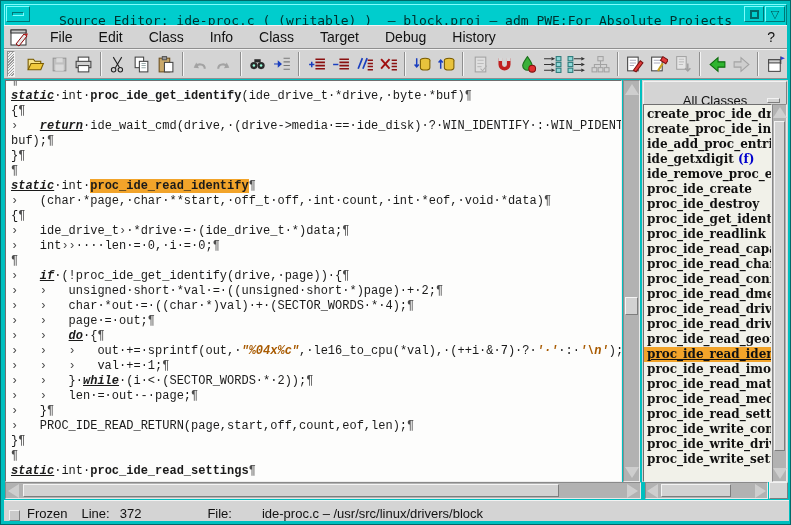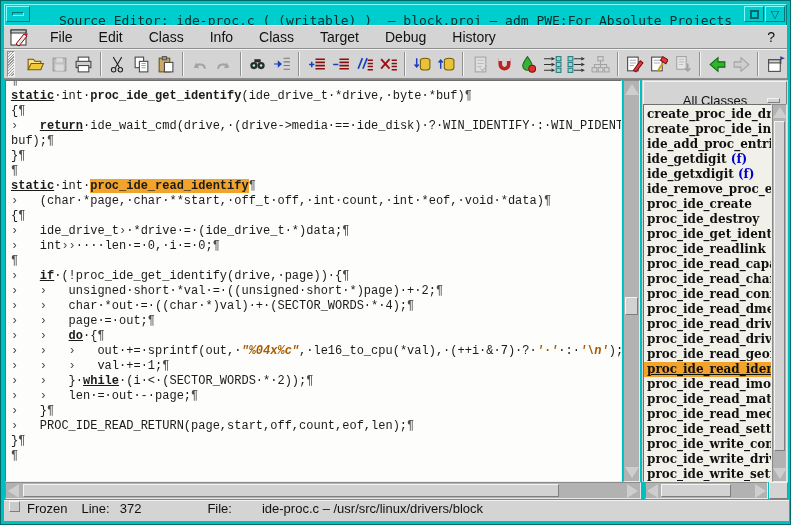--- a/index.html
+++ b/index.html
@@ -43,21 +43,21 @@
   .tbtn svg{width:19px;height:19px;}
   .tbtn.disabled{opacity:.85;cursor:default;}
   .tsep{width:2px;height:24px;margin:0 4px;
     border-left:1px solid #8f8f8f;border-right:1px solid #f4f4f4;}
   
   #editor{position:absolute;left:4px;top:79px;width:617px;height:402px;background:#fdfdfc;
     border:1px solid;border-color:#6f6f6f #eee #eee #6f6f6f;overflow:hidden;cursor:text;}
   #code{margin-top:-7px;padding-left:5px;}
   .code-line{height:15px;line-height:15px;white-space:pre;
     font-family:"Liberation Mono",monospace;font-size:12px;color:#1a1a1a;}
-  .seg-k{font-weight:bold;text-decoration:underline;}
+  .seg-k{font-weight:bold;text-decoration:underline;font-style:italic;}
   .seg-b{font-weight:bold;}
   .seg-h{font-weight:bold;background:#f2a42a;}
   .seg-s{color:#a85a00;font-style:italic;font-weight:bold;}
   .seg-w{color:#4c4c4c;}
   
   .sb{position:absolute;background:#b2b2b2;border:1px solid;border-color:#8a8a8a #e9e9e9 #e9e9e9 #8a8a8a;}
   .sb-thumb{position:absolute;background:#d2d2d2;
     border:1px solid;border-color:#f4f4f4 #7d7d7d #7d7d7d #f4f4f4;cursor:pointer;}
   .sb-arrow{position:absolute;width:0;height:0;cursor:pointer;}
   .ar-up{border-left:7px solid transparent;border-right:7px solid transparent;border-bottom:11px solid #cecece;}
@@ -82,21 +82,21 @@
   .cls-item .sfx{color:#0000cc;}
   .cls-item.hl{background:#f2a42a;text-decoration:underline;}
   #vscroll-classes{left:771px;top:103px;width:15px;height:378px;}
   #vscroll-classes .sb-thumb{left:1px;right:1px;top:16px;height:330px;}
   #hscroll-classes{left:644px;top:481px;width:123px;height:17px;}
   #hscroll-classes .sb-thumb{top:1px;bottom:1px;left:15px;width:70px;}
   #corner-panel{position:absolute;left:768px;top:481px;width:19px;height:17px;background:#d4d4d4;
     border:1px solid;border-color:#f2f2f2 #7e7e7e #7e7e7e #f2f2f2;}
   
   #statusbar{position:absolute;left:3px;top:499px;width:785px;height:21px;background:#d4d4d4;
-    border-top:1px solid #f2f2f2;display:flex;align-items:flex-start;font-size:13px;color:#111;}
+    border-top:1px solid #f2f2f2;display:flex;align-items:flex-end;font-size:13px;color:#111;}
   #frozen-toggle{width:11px;height:11px;margin:0 7px 0 5px;background:#cacaca;
     border:1px solid;border-color:#f2f2f2 #7e7e7e #7e7e7e #f2f2f2;cursor:pointer;}
   #status-line-label{margin-left:14px;}
   #status-line-value{margin-left:10px;}
   #status-file-label{margin-left:66px;}
   #status-file-value{margin-left:10px;padding-left:20px;}
 </style>
 </head>
 <body>
 
@@ -363,20 +363,21 @@
         <div class="code-line"><span class="seg-w">›   ›   </span><span class="seg-p">page·=·out;</span><span class="seg-w">¶</span></div>
         <div class="code-line"><span class="seg-w">›   ›   </span><span class="seg-k">do</span><span class="seg-p">·{</span><span class="seg-w">¶</span></div>
         <div class="code-line"><span class="seg-w">›   ›   ›   </span><span class="seg-p">out·+=·sprintf(out,·</span><span class="seg-s">"%04x%c"</span><span class="seg-p">,·le16_to_cpu(*val),·(++i·&amp;·7)·?·</span><span class="seg-s">'·'</span><span class="seg-p">·:·</span><span class="seg-s">'\n'</span><span class="seg-p">);</span></div>
         <div class="code-line"><span class="seg-w">›   ›   ›   </span><span class="seg-p">val·+=·1;</span><span class="seg-w">¶</span></div>
         <div class="code-line"><span class="seg-w">›   ›   </span><span class="seg-p">}·</span><span class="seg-k">while</span><span class="seg-p">·(i·&lt;·(SECTOR_WORDS·*·2));</span><span class="seg-w">¶</span></div>
         <div class="code-line"><span class="seg-w">›   ›   </span><span class="seg-p">len·=·out·-·page;</span><span class="seg-w">¶</span></div>
         <div class="code-line"><span class="seg-w">›   </span><span class="seg-p">}</span><span class="seg-w">¶</span></div>
         <div class="code-line"><span class="seg-w">›   </span><span class="seg-p">PROC_IDE_READ_RETURN(page,start,off,count,eof,len);</span><span class="seg-w">¶</span></div>
         <div class="code-line"><span class="seg-p">}</span><span class="seg-w">¶</span></div>
         <div class="code-line"><span class="seg-w">¶</span></div>
+        <div class="code-line"><span class="seg-k">static</span><span class="seg-p">·int·</span><span class="seg-b">proc_ide_read_settings</span><span class="seg-w">¶</span></div>
       </div>
   </div>
 
   <div class="sb" id="vscroll-editor">
     <div class="sb-arrow ar-up" style="left:1px;top:3px;"></div>
     <div class="sb-thumb"></div>
     <div class="sb-arrow ar-down" style="left:1px;bottom:3px;"></div>
   </div>
 
   <div class="sb" id="hscroll-editor">
@@ -387,21 +388,20 @@
 
   <div id="sidebar">
     <div id="class-filter">
       <span>All Classes</span>
       <div class="dash"></div>
     </div>
     <div id="class-list">
         <div class="cls-item"><span>create_proc_ide_drives</span></div>
         <div class="cls-item"><span>create_proc_ide_interfaces</span></div>
         <div class="cls-item"><span>ide_add_proc_entries</span></div>
-        <div class="cls-item"><span>ide_getdigit</span><span class="sfx"> (f)</span></div>
         <div class="cls-item"><span>ide_getxdigit</span><span class="sfx"> (f)</span></div>
         <div class="cls-item"><span>ide_remove_proc_entries</span></div>
         <div class="cls-item"><span>proc_ide_create</span></div>
         <div class="cls-item"><span>proc_ide_destroy</span></div>
         <div class="cls-item"><span>proc_ide_get_identify</span></div>
         <div class="cls-item"><span>proc_ide_readlink</span></div>
         <div class="cls-item"><span>proc_ide_read_capacity</span></div>
         <div class="cls-item"><span>proc_ide_read_channel</span></div>
         <div class="cls-item"><span>proc_ide_read_config</span></div>
         <div class="cls-item"><span>proc_ide_read_dmesg</span></div>

